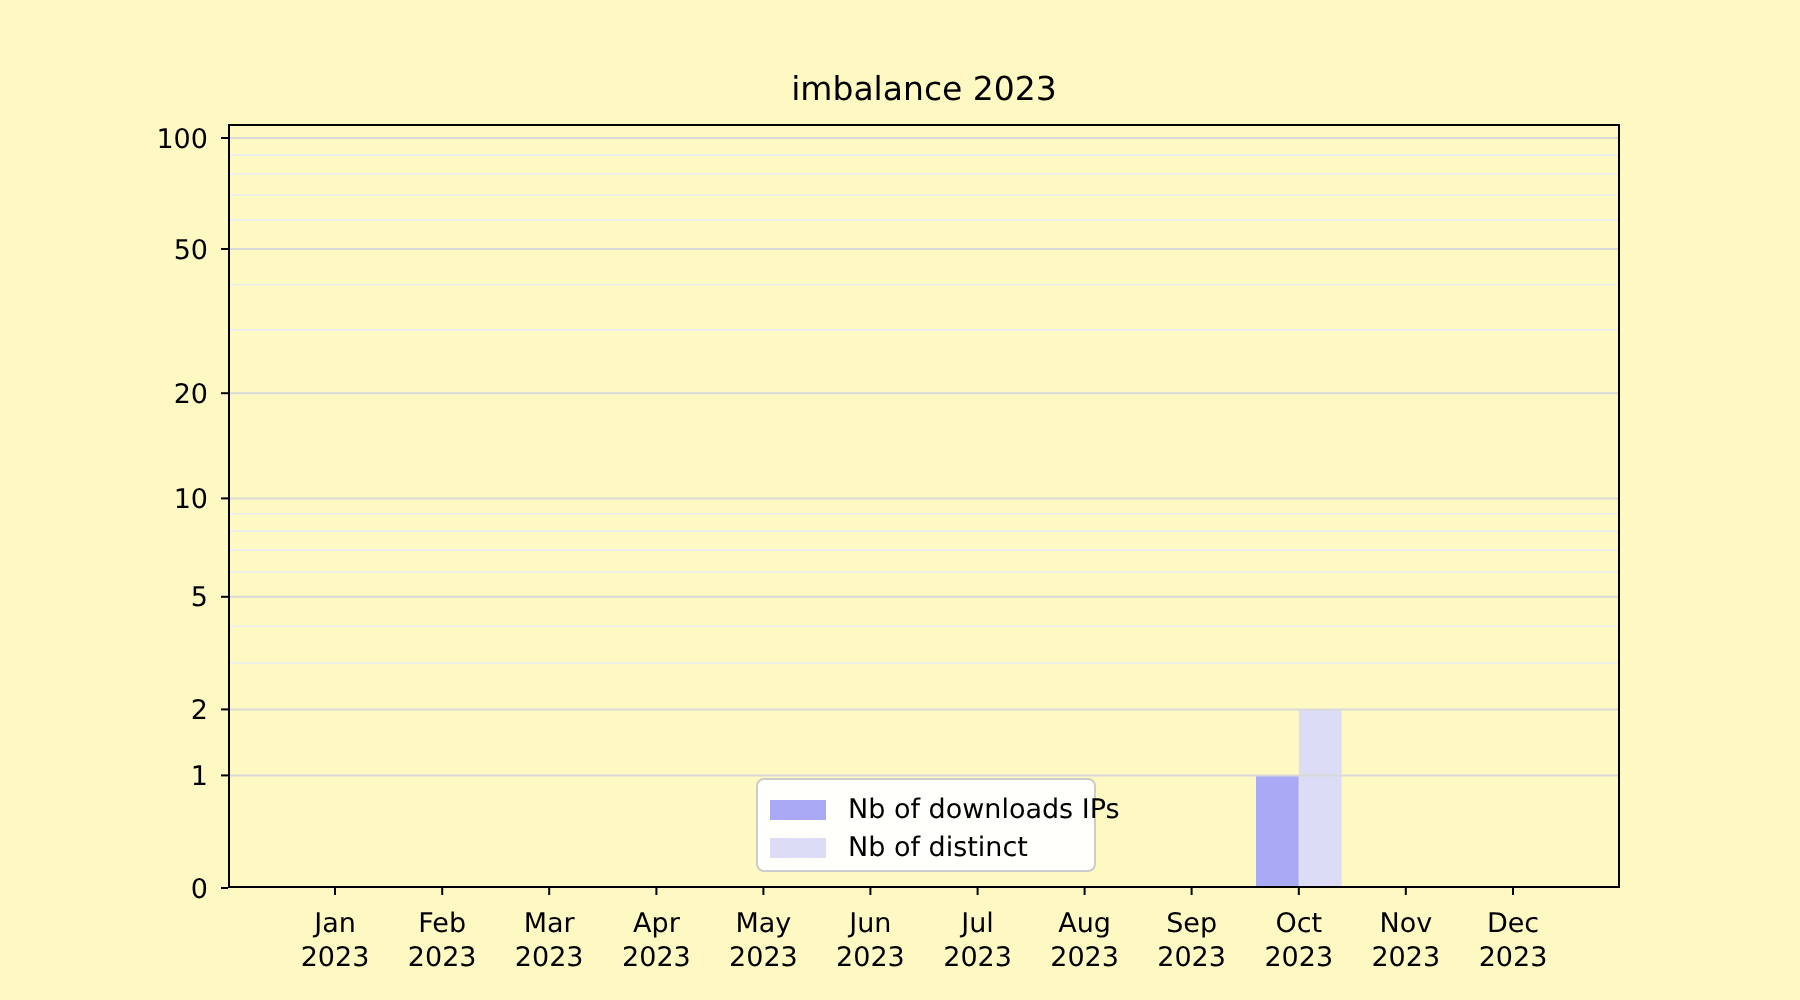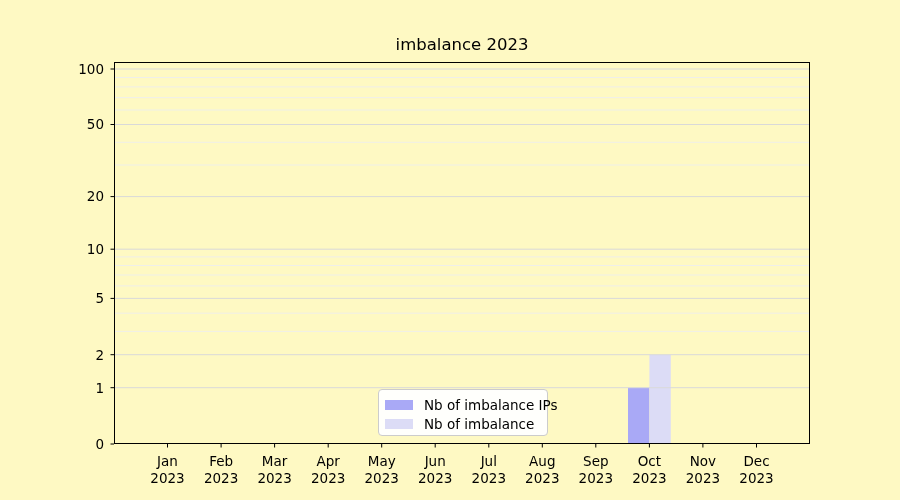--- a/index.html
+++ b/index.html
@@ -147,20 +147,20 @@
         <text x="702.9" y="483" text-anchor="middle" font-size="13.5" fill="#000000">2023</text>
         <line x1="756.5" x2="756.5" y1="444" y2="447.5" stroke="#000000" stroke-width="1"></line>
         <text x="756.5" y="466" text-anchor="middle" font-size="13.5" fill="#000000">Dec</text>
         <text x="756.5" y="483" text-anchor="middle" font-size="13.5" fill="#000000">2023</text>
       </g>
     </svg>
 
   <div class="legend" style="border-color: rgb(204, 204, 204);">
     <div class="legend-row">
       <span class="swatch" id="swatch-0" style="background: rgb(169, 169, 246);"></span>
-      <span class="legend-label">Nb of imbalance IPs</span>
+      <span class="legend-label">Nb of downloads IPs</span>
     </div>
     <div class="legend-row">
       <span class="swatch" id="swatch-1" style="background: rgb(220, 220, 246);"></span>
-      <span class="legend-label">Nb of imbalance</span>
+      <span class="legend-label">Nb of distinct</span>
     </div>
   </div>
 </div>
 
 </body></html>

